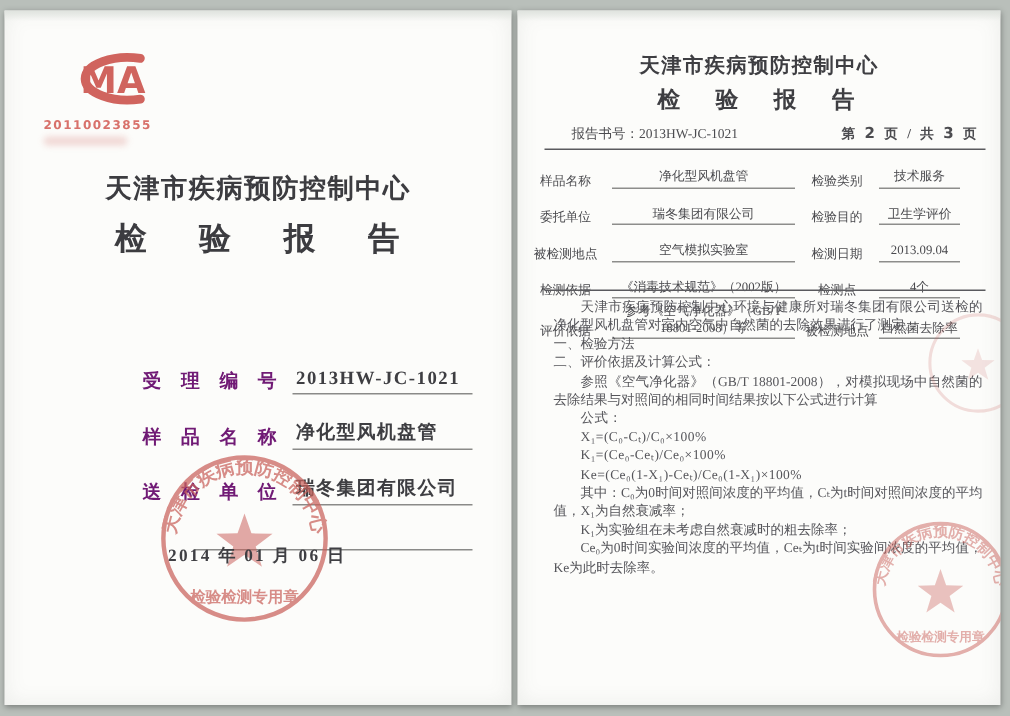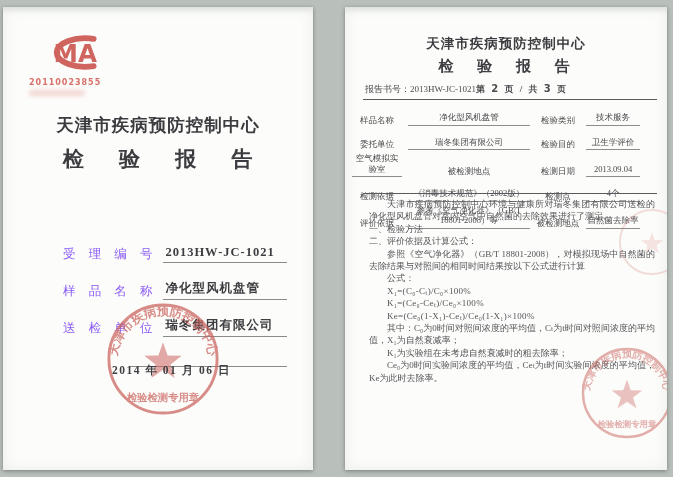--- a/index.html
+++ b/index.html
@@ -8,57 +8,57 @@
     background:#b9bfba;
     font-family:"Liberation Serif","DejaVu Serif",serif;
   }
   .page{
     position:absolute;top:7px;height:463px;background:#fcfcfa;
     box-shadow:0 1px 4px rgba(0,0,0,.35), inset 0 0 14px rgba(90,95,88,.10);
     overflow:hidden;
   }
   .page::before{content:"";position:absolute;left:0;top:0;right:0;height:7px;
     background:linear-gradient(#dfe3de,rgba(255,255,255,0));}
-  #left-page{left:3px;width:310px;}
+  #left-page{left:3px;width:338px;}
   #right-page{left:345px;width:322px;}
 
   
   .cma-wrap{position:absolute;left:26px;top:26px;width:90px;}
   .cma-num{margin-top:2px;font-family:"DejaVu Sans",sans-serif;font-size:8px;font-weight:bold;
     color:#d8716b;letter-spacing:1px;}
   .cma-smudge{margin-top:3px;width:56px;height:6px;border-radius:3px;
     background:#e3aba7;opacity:.45;filter:blur(2px);}
   .lp-org{position:absolute;left:0;right:0;top:106px;text-align:center;
     font-size:17.5px;font-weight:bold;color:#3c3c40;letter-spacing:1px;}
   .lp-title{position:absolute;left:14px;right:0;top:138px;text-align:center;
     font-size:21px;font-weight:bold;color:#3c3c40;letter-spacing:15px;}
   .lp-fields{position:absolute;left:60px;right:26px;top:238px;}
   .lp-row{display:flex;align-items:flex-end;margin-bottom:17px;}
-  .lp-label{font-size:12.5px;font-weight:normal;color:#8b5cf6;letter-spacing:5px;
-    white-space:nowrap;margin-right:6px;}
+  .lp-label{font-size:12.5px;font-weight:bold;color:#701a75;letter-spacing:5px;
+    white-space:nowrap;margin-right:6px;margin-left:32px;}
   .lp-value{flex:1;font-size:12.5px;font-weight:bold;color:#3e3e42;
     border-bottom:1px solid #8a8a88;padding:0 2px 2px 2px;letter-spacing:1px;}
   .lp-extra-line{margin-left:66px;border-bottom:1px solid #8a8a88;height:12px;}
   .lp-date{position:absolute;left:66px;top:356px;width:205px;text-align:center;
     font-size:11.5px;font-weight:bold;color:#3f3f43;letter-spacing:1.5px;z-index:3;}
 
   
   .stamp{position:absolute;color:#c9625c;}
   .stamp svg{display:block;width:100%;height:100%;}
   #left-stamp{left:101px;top:293px;width:118px;height:118px;opacity:.72;z-index:2;}
   #right-stamp{left:234px;top:338px;width:96px;height:96px;opacity:.50;z-index:2;}
   #edge-stamp{left:272px;top:200px;width:70px;height:70px;opacity:.20;z-index:1;}
 
   
   .rp-org{position:absolute;left:0;right:0;top:28px;text-align:center;
     font-size:13.5px;font-weight:bold;color:#3e3e42;letter-spacing:1px;}
   .rp-title{position:absolute;left:6px;right:0;top:50px;text-align:center;
     font-size:15px;font-weight:bold;color:#3e3e42;letter-spacing:10px;}
-  .rp-head-row{position:absolute;left:20px;right:14px;top:76px;display:flex;
-    align-items:flex-end;font-size:9px;color:#4c4c50;}
+  .rp-head-row{position:absolute;left:36px;right:14px;top:76px;display:flex;
+    justify-content:space-between;align-items:flex-end;font-size:9px;color:#4c4c50;}
   .rp-pageinfo{letter-spacing:2px;font-weight:bold;}
   .rp-pageinfo .hand{font-family:"DejaVu Sans",sans-serif;font-size:10px;}
   .rp-rule-top{position:absolute;left:18px;right:10px;top:92px;border-bottom:1.4px solid #5a5a5e;}
   .rp-table{position:absolute;left:4px;right:8px;top:97px;display:grid;
     grid-template-columns:56px 128px 50px 60px;column-gap:0;font-size:8.5px;color:#4a4a4e;}
   .rp-table .cell{min-height:18.5px;display:flex;align-items:flex-end;justify-content:center;
     padding-bottom:2px;text-align:center;}
   .rp-table .val{border-bottom:1px solid #8d8d8b;margin:0 3px 3px 3px;line-height:10.5px;}
   .rp-rule-bottom{position:absolute;left:18px;right:10px;top:186px;border-bottom:1.4px solid #5a5a5e;}
   .rp-body{position:absolute;left:24px;right:12px;top:191px;font-size:9px;
@@ -138,22 +138,22 @@
     <div class="cell">样品名称</div>
     <div class="cell val">净化型风机盘管</div>
     <div class="cell">检验类别</div>
     <div class="cell val">技术服务</div>
 
     <div class="cell">委托单位</div>
     <div class="cell val">瑞冬集团有限公司</div>
     <div class="cell">检验目的</div>
     <div class="cell val">卫生学评价</div>
 
+    <div class="cell">被检测地点</div>
     <div class="cell val">空气模拟实验室</div>
-    <div class="cell">被检测地点</div>
     <div class="cell">检测日期</div>
     <div class="cell val">2013.09.04</div>
 
     <div class="cell">检测依据</div>
     <div class="cell val">《消毒技术规范》（2002版）</div>
     <div class="cell">检测点</div>
     <div class="cell val">4个</div>
 
     <div class="cell">评价依据</div>
     <div class="cell val">参考《空气净化器》（GB/T 18801-2008）等</div>

